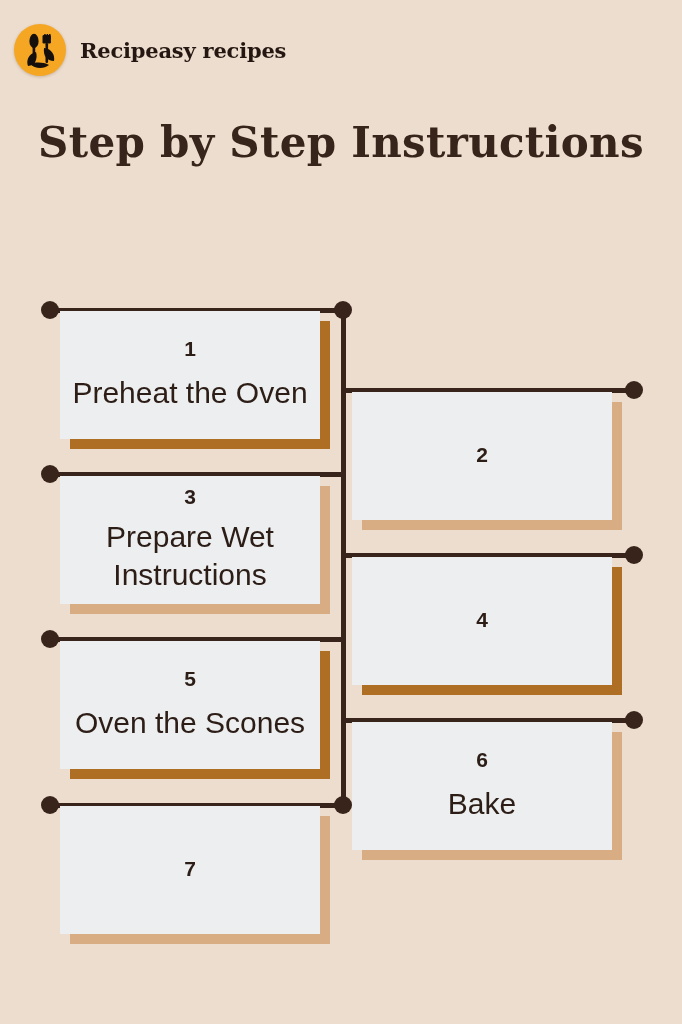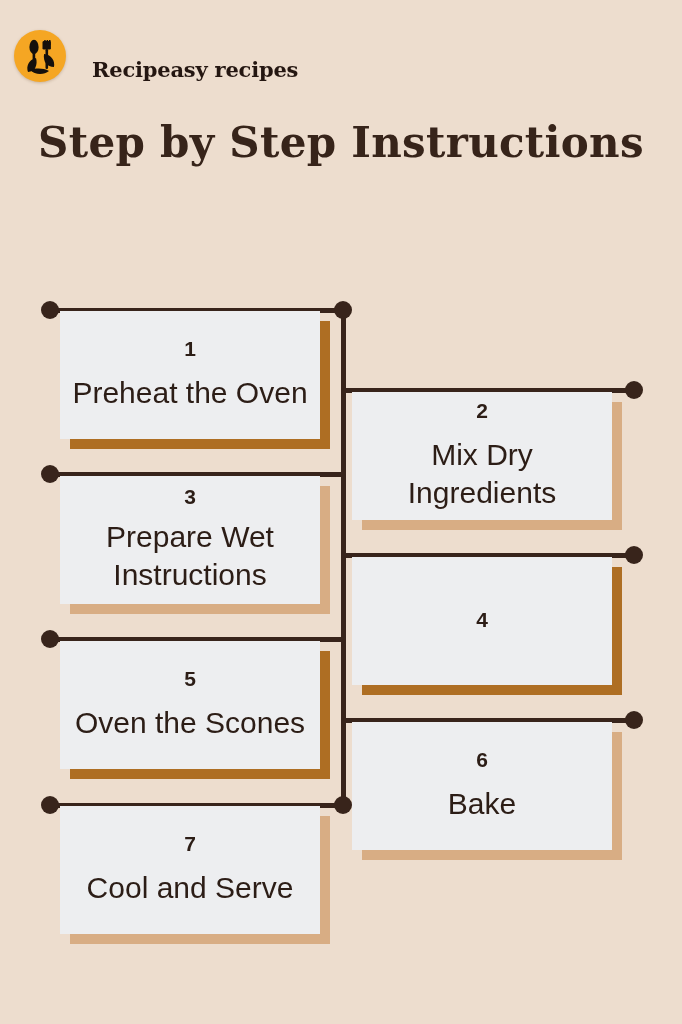--- a/index.html
+++ b/index.html
@@ -12,24 +12,24 @@
     background: #EDDDCE;
     font-family: "Liberation Sans", sans-serif;
     overflow: hidden;
     position: relative;
   }
 
   
   .brand {
     position: absolute;
     left: 14px;
-    top: 30px;
+    top: 24px;
     display: flex;
-    align-items: flex-end;
-    gap: 26px;
+    align-items: center;
+    gap: 14px;
   }
   .brand-mark {
     width: 52px;
     height: 52px;
     border-radius: 50%;
     background: #F5A623;
     position: relative;
     box-shadow: 0 1px 3px rgba(90,60,20,0.25);
     flex: none;
     overflow: hidden;
@@ -194,21 +194,20 @@
     <div class="face">
       <div class="step-number">1</div>
       <div class="step-label">Preheat the Oven</div>
     </div>
   </div>
 
   <div class="step light" style="left:352px; top:392px; width:260px; height:128px;">
     <div class="backing"></div>
     <div class="face">
       <div class="step-number">2</div>
-      <div class="step-label">Mix Dry Ingredients</div>
     </div>
   </div>
 
   <div class="step light tight" style="left:60px; top:476px; width:260px; height:128px;">
     <div class="backing"></div>
     <div class="face">
       <div class="step-number">3</div>
       <div class="step-label">Prepare Wet Instructions</div>
     </div>
   </div>
@@ -233,17 +232,16 @@
     <div class="face">
       <div class="step-number">6</div>
       <div class="step-label">Bake</div>
     </div>
   </div>
 
   <div class="step light" style="left:60px; top:806px; width:260px; height:128px;">
     <div class="backing"></div>
     <div class="face">
       <div class="step-number">7</div>
-      <div class="step-label">Cool and Serve</div>
     </div>
   </div>
 
 </div>
 
 </body></html>

